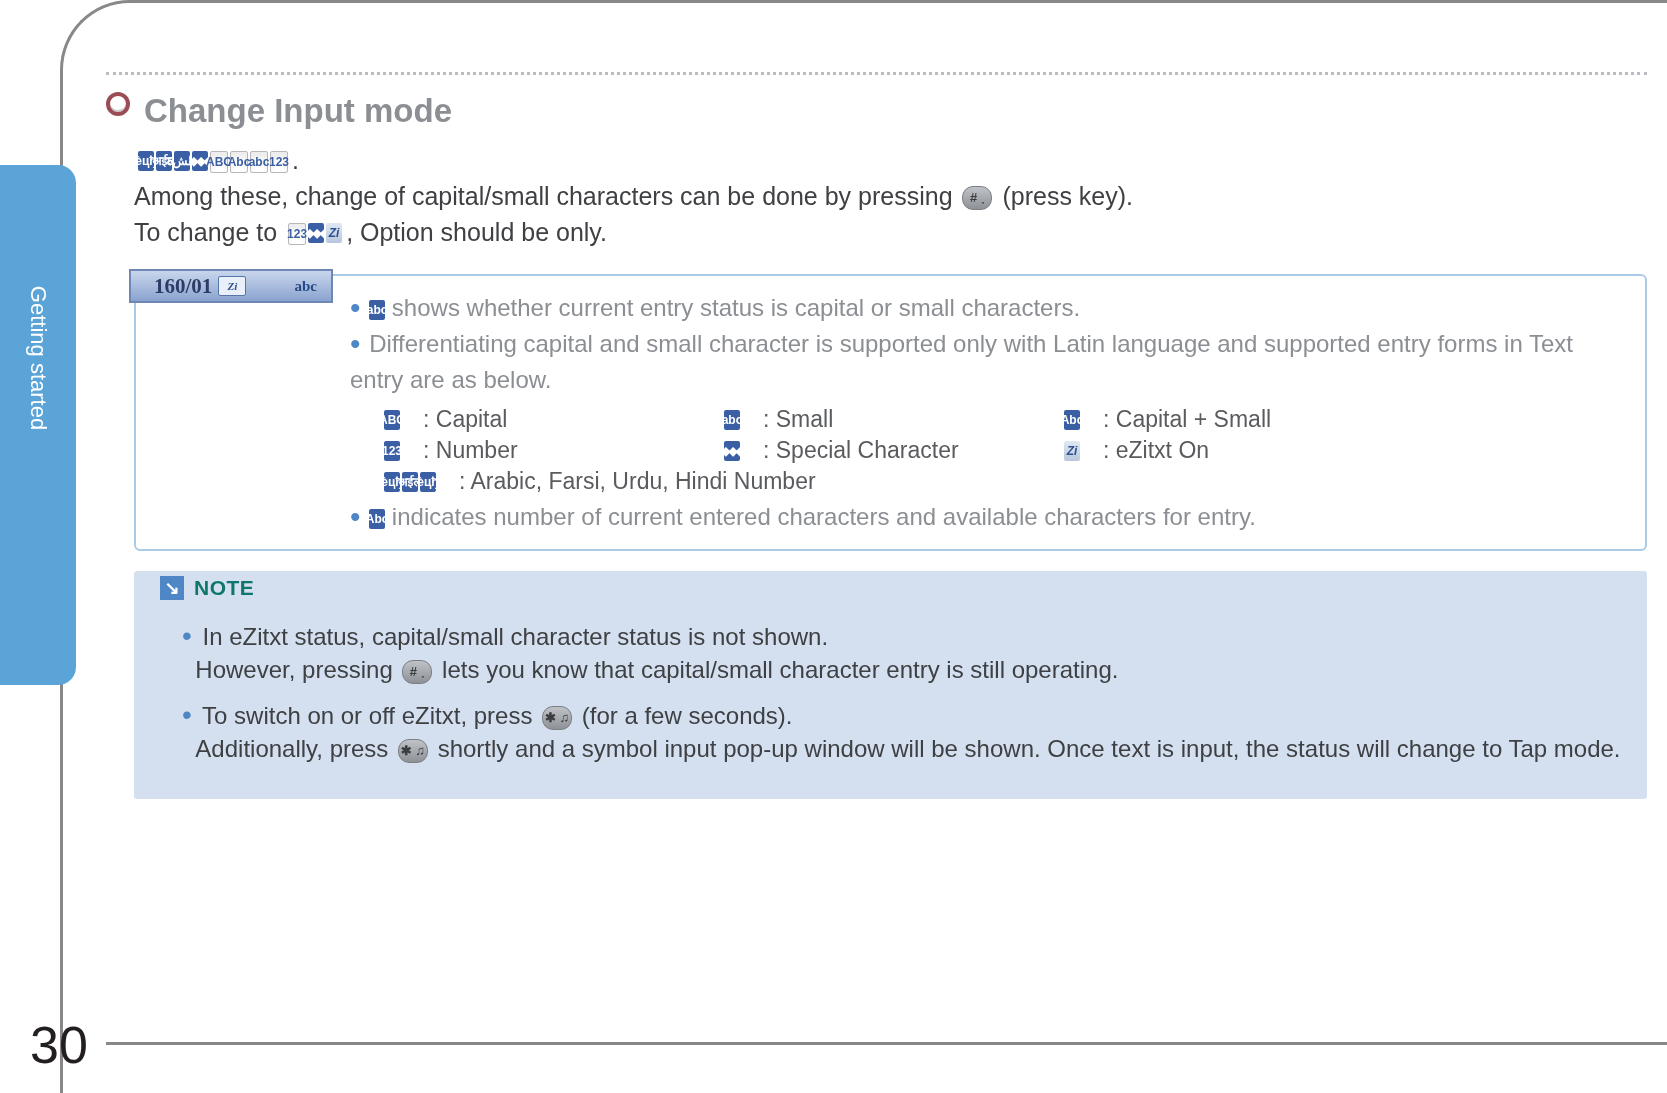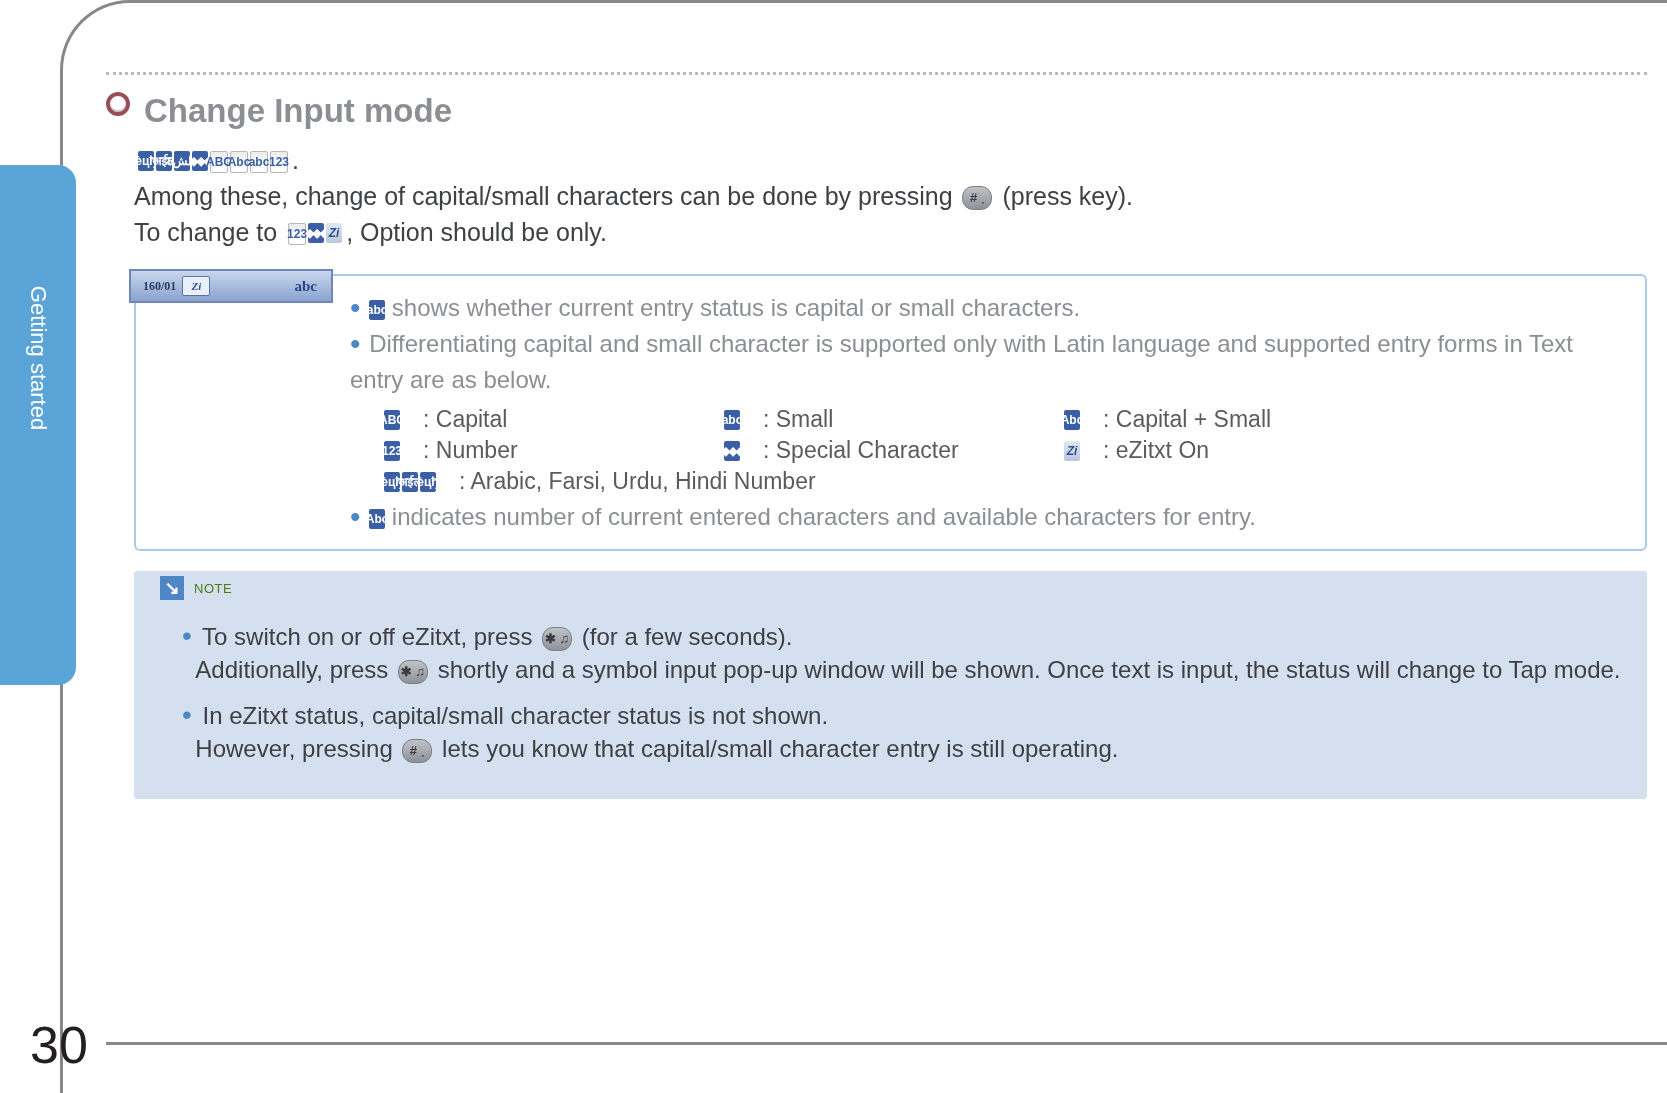--- a/index.html
+++ b/index.html
@@ -20,33 +20,33 @@
   .body{font-size:25px;line-height:36px;color:#3e4043;margin-left:28px}
   .ind-strip{display:inline-flex;vertical-align:middle;gap:2px;margin:0 4px}
   .ind{display:inline-flex;align-items:center;justify-content:center;width:16px;height:20px;font-size:12px;font-weight:bold;color:#fff;border-radius:2px;font-family:Arial,Helvetica,sans-serif}
   .ind.white{background:#fff;color:#3b5fa5;border:1px solid #b6b8bb;box-shadow:inset 0 6px 6px rgba(0,0,0,.08)}
   .ind.blue{background:#3b5fa5}
   .ind.diam{background:#3b5fa5;letter-spacing:-2px}
   .ind.ez{background:linear-gradient(#dfe9f3,#b8c7dd);color:#2f4f8f;font-style:italic;font-weight:bold}
   .keybtn{display:inline-flex;align-items:center;justify-content:center;width:28px;height:22px;border-radius:11px;background:linear-gradient(#bfc2c6,#8e9197);color:#3a3c40;font-size:13px;font-weight:bold;vertical-align:middle;margin:0 3px;border:1px solid #7b7e83}
   .info-box{position:relative;margin:24px 0 0 28px;border:2px solid #a9cbe7;border-radius:6px;background:#fff;padding:14px 18px 14px 214px;min-height:200px}
   .status-img{position:absolute;left:-7px;top:-7px;width:200px;height:30px;background:linear-gradient(#c9d6ec,#8aa3cf);border:2px solid #6e87b4;display:flex;align-items:center;color:#2b3c66;font-family:Georgia,serif;font-weight:bold}
-  .status-img .cnt{margin-left:12px;font-size:12px}
+  .status-img .cnt{margin-left:23px;font-size:21px}
   .status-img .ez-mini{margin-left:6px;width:26px;height:18px;background:#e9f0fa;border:1px solid #5575ab;border-radius:2px;display:flex;align-items:center;justify-content:center;font-size:11px;font-style:italic;color:#2f4f8f}
   .status-img .mode{margin-left:auto;margin-right:14px;font-size:15px;color:#274a87}
   .info-line{font-size:24px;color:#8b8e92;line-height:36px}
   .info-line .dot{color:#4f87c6;font-size:30px;vertical-align:-2px;margin-right:2px}
   .legend{margin:8px 0 4px 34px;font-size:23px;color:#595b5e}
   .legend-row{display:flex;flex-wrap:wrap;align-items:center;margin-bottom:4px}
   .legend-item{display:flex;align-items:center;min-width:320px;margin-right:20px}
   .legend-item span.lbl{margin-left:23px}
   .note-box{margin:20px 0 0 28px;background:#d4e0f0;border-radius:3px;padding:0 26px 22px 26px}
   .note-header{display:flex;align-items:center;gap:10px;height:34px}
   .note-arrow{width:24px;height:24px;background:#4f87c6;display:flex;align-items:center;justify-content:center;color:#fff;font-size:18px;font-weight:bold}
-  .note-title{font-size:13px;font-weight:normal;color:#4d7c0f;letter-spacing:.5px}
+  .note-title{font-size:21px;font-weight:bold;color:#0f766e;letter-spacing:.5px}
   .note-list{margin-top:14px;padding-left:22px;font-size:24px;line-height:33px;color:#3e4043}
   .note-list .nb{color:#4f87c6;font-size:28px;margin-right:4px}
   .note-list p{margin:0 0 12px 0}
 </style>
 </head>
 <body>
 
 <div class="page">
 
   <div class="frame-border"></div>
@@ -153,33 +153,33 @@
     </div>
 
     <div class="note-box">
       <div class="note-header">
         <div class="note-arrow">↘</div>
         <div class="note-title">NOTE</div>
       </div>
       <div class="note-list">
         <p>
           <span class="nb">•</span>
+          <span>In eZitxt status, capital/small character status is not shown.</span><br>
+          &nbsp;&nbsp;<span>However, pressing </span>
+          <span class="keybtn"># ˯</span>
+          <span> lets you know that capital/small character entry is still operating.</span>
+        </p>
+        <p>
+          <span class="nb">•</span>
           <span>To switch on or off eZitxt, press </span>
           <span class="keybtn">✱ ♫</span>
           <span> (for a few seconds).</span><br>
           &nbsp;&nbsp;<span>Additionally, press </span>
           <span class="keybtn">✱ ♫</span>
           <span> shortly and a symbol input pop-up window will be shown. Once text is input, the status will change to Tap mode.</span>
-        </p>
-        <p>
-          <span class="nb">•</span>
-          <span>In eZitxt status, capital/small character status is not shown.</span><br>
-          &nbsp;&nbsp;<span>However, pressing </span>
-          <span class="keybtn"># ˯</span>
-          <span> lets you know that capital/small character entry is still operating.</span>
         </p>
       </div>
     </div>
 
   </div>
 
   <div class="bottom-rule"></div>
   <div class="page-num">30</div>
 </div>
 

